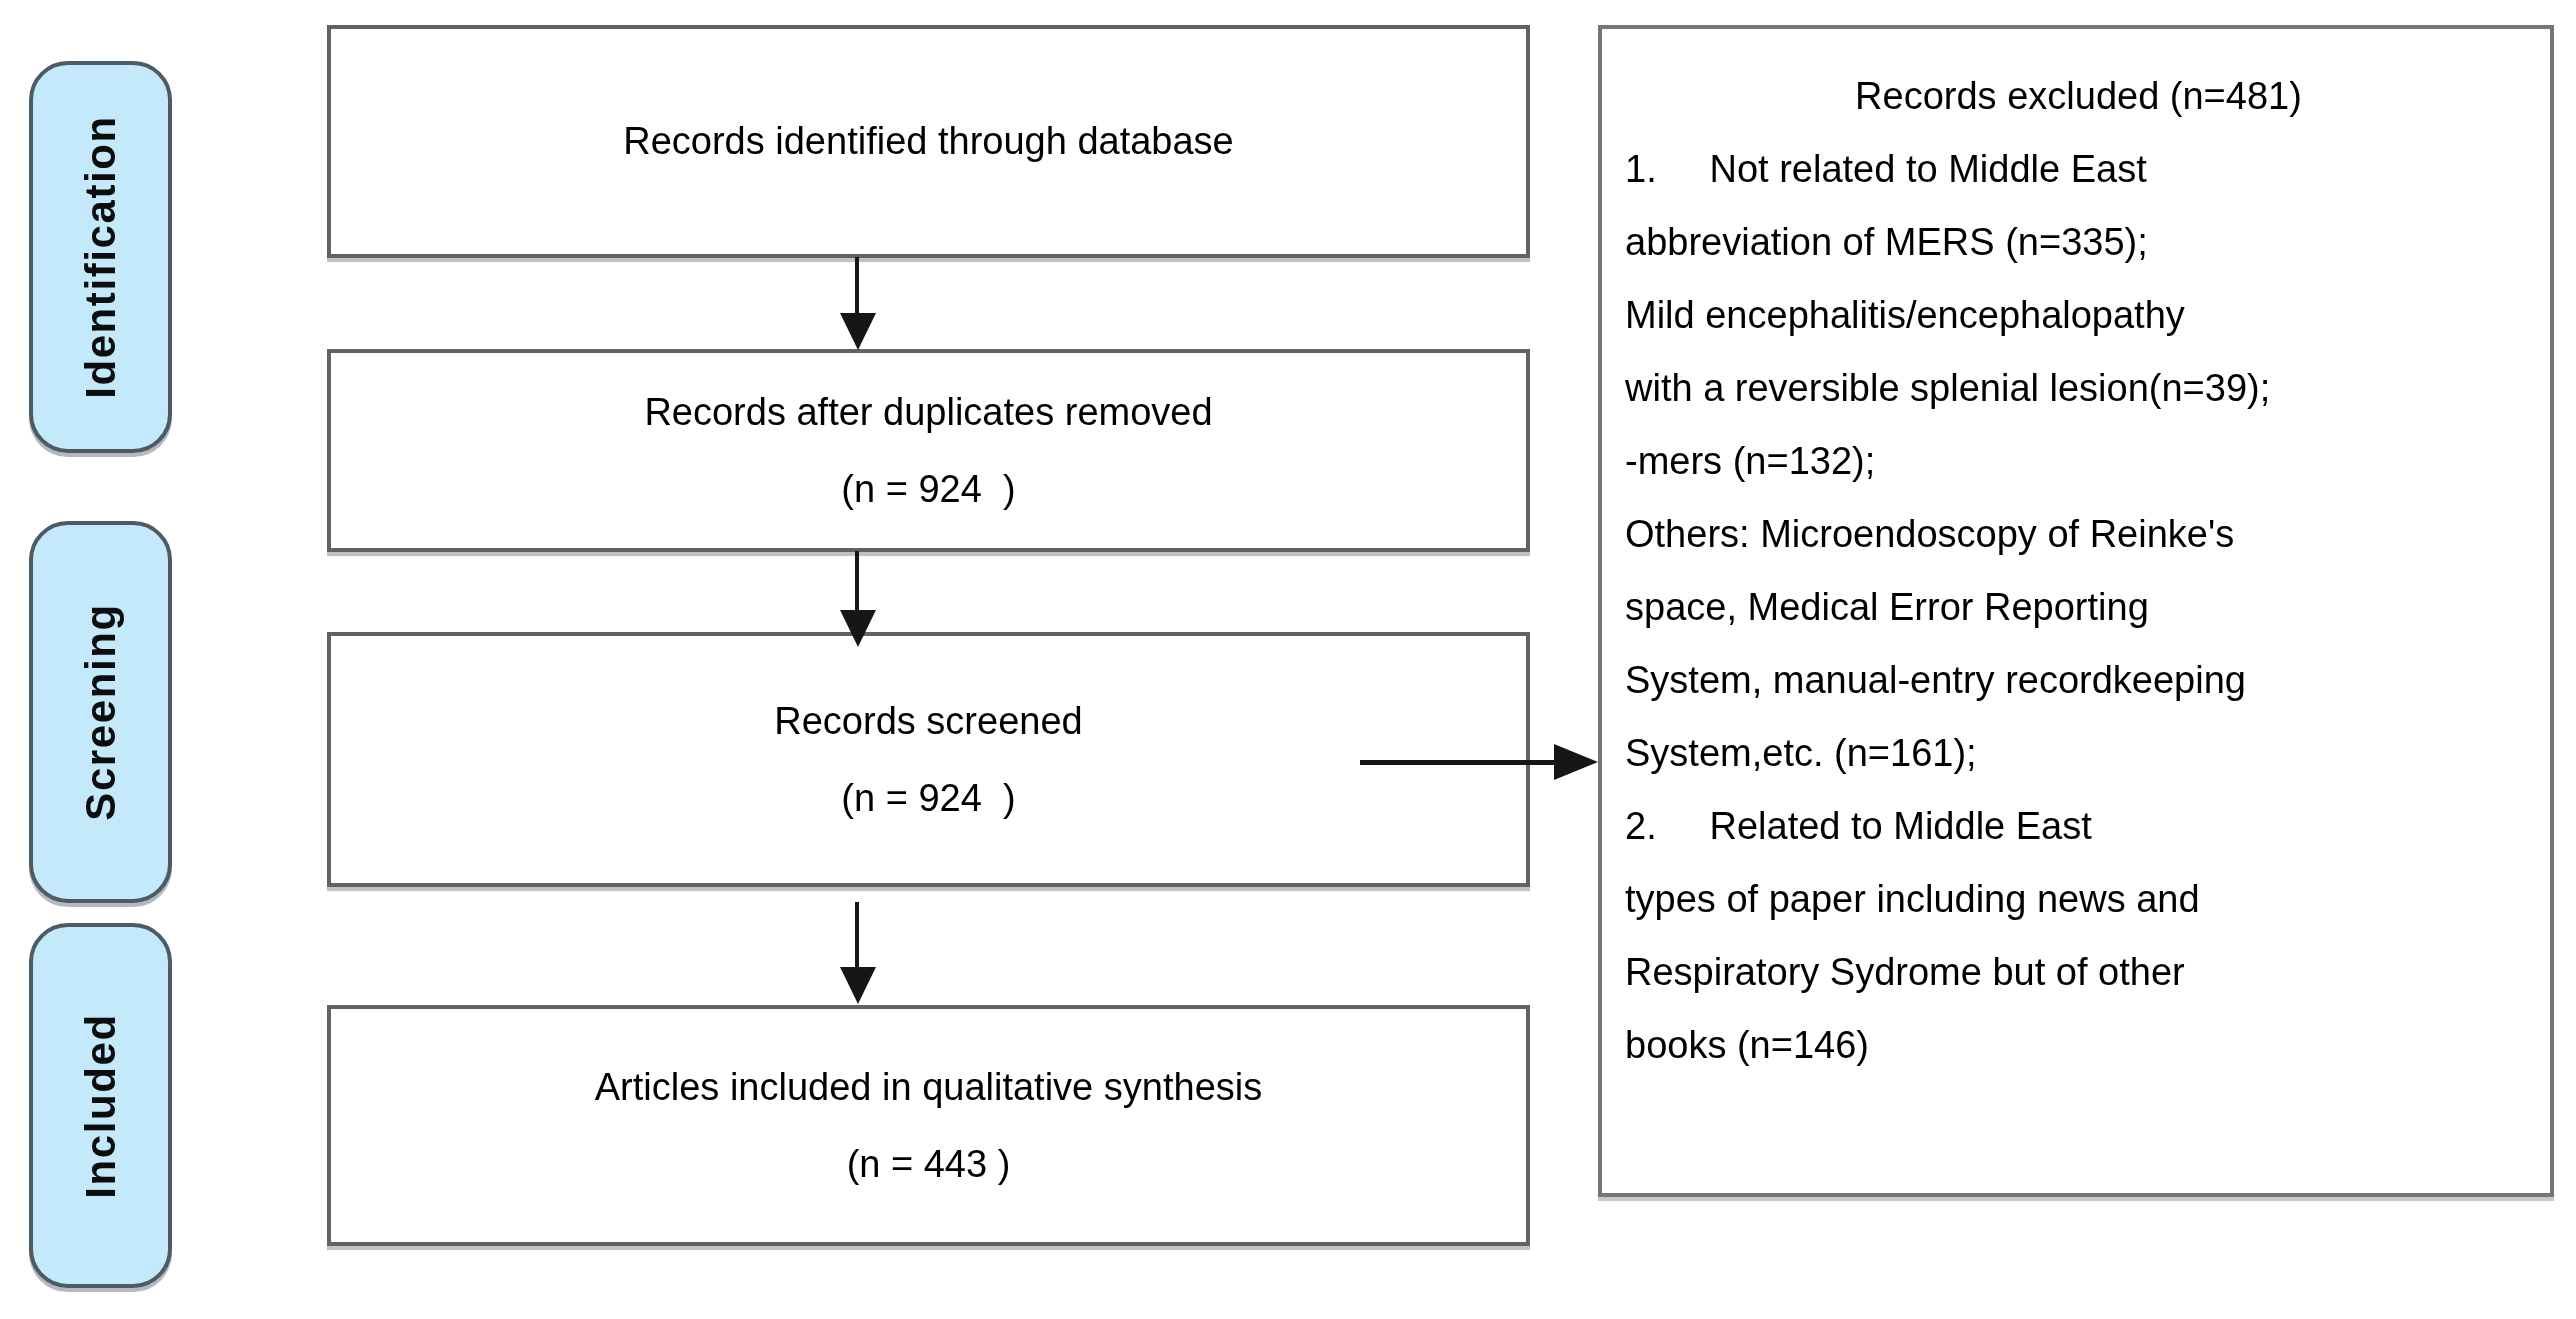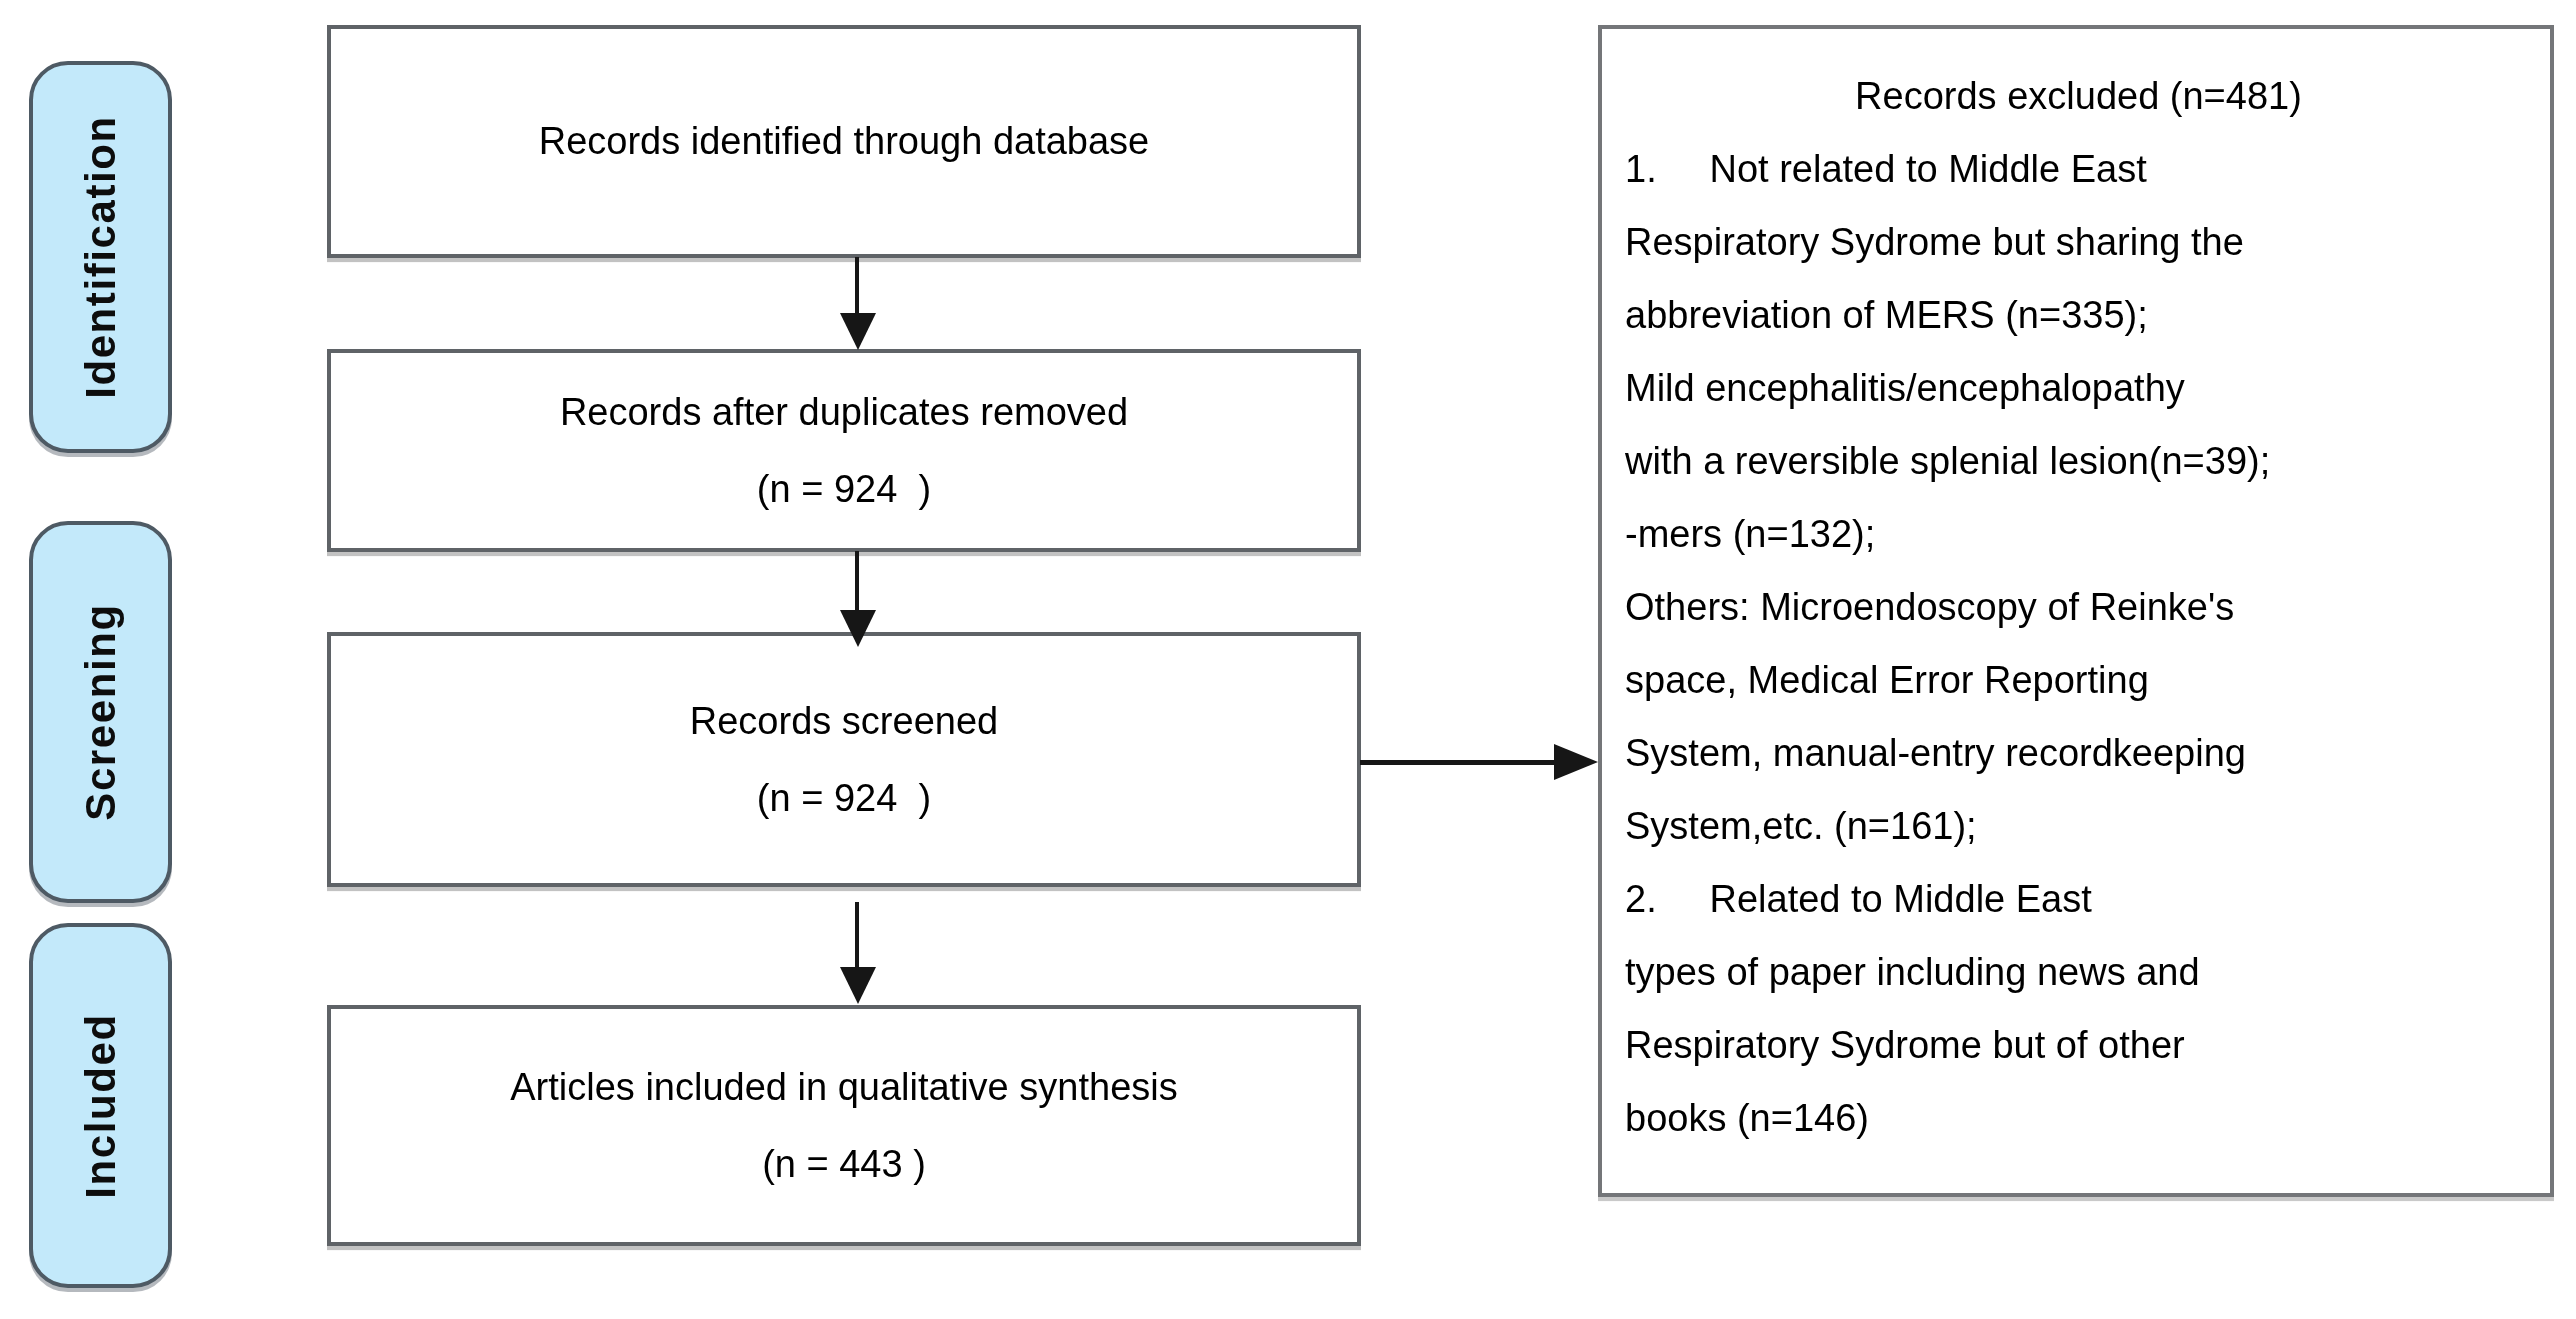--- a/index.html
+++ b/index.html
@@ -36,21 +36,21 @@
     color: #0d0d0d;
   }
   .stage.identification { top: 61px;  height: 392px; }
   .stage.screening      { top: 521px; height: 382px; }
   .stage.included       { top: 923px; height: 365px; }
 
   
   .flowbox {
     position: absolute;
     left: 327px;
-    width: 1034px;
+    width: 1203px;
     background: #ffffff;
     border: 4.1px solid #5f6367;
     box-shadow: 0 4.1px 0 rgba(120,120,120,0.45);
     box-sizing: border-box;
     display: flex;
     flex-direction: column;
     align-items: center;
     justify-content: center;
     text-align: center;
     font-size: 38px;
@@ -145,21 +145,20 @@
 
   <div class="vline" style="left:855px; top:902px; height:67px;"></div>
   <div class="vhead" style="left:840px; top:967px;"></div>
 
   <div class="hline" style="left:1360px; top:760px; width:196px;"></div>
   <div class="hhead" style="left:1554px; top:744px;"></div>
 
   <div class="excluded">
     <div class="title">Records excluded (n=481)</div>
     <div class="line">1.     Not related to Middle East</div>
-    <div class="line">Respiratory Sydrome but sharing the</div>
     <div class="line">abbreviation of MERS (n=335);</div>
     <div class="line">Mild encephalitis/encephalopathy</div>
     <div class="line">with a reversible splenial lesion(n=39);</div>
     <div class="line">-mers (n=132);</div>
     <div class="line">Others: Microendoscopy of Reinke's</div>
     <div class="line">space, Medical Error Reporting</div>
     <div class="line">System, manual-entry recordkeeping</div>
     <div class="line">System,etc. (n=161);</div>
     <div class="line">2.     Related to Middle East</div>
     <div class="line">types of paper including news and</div>

